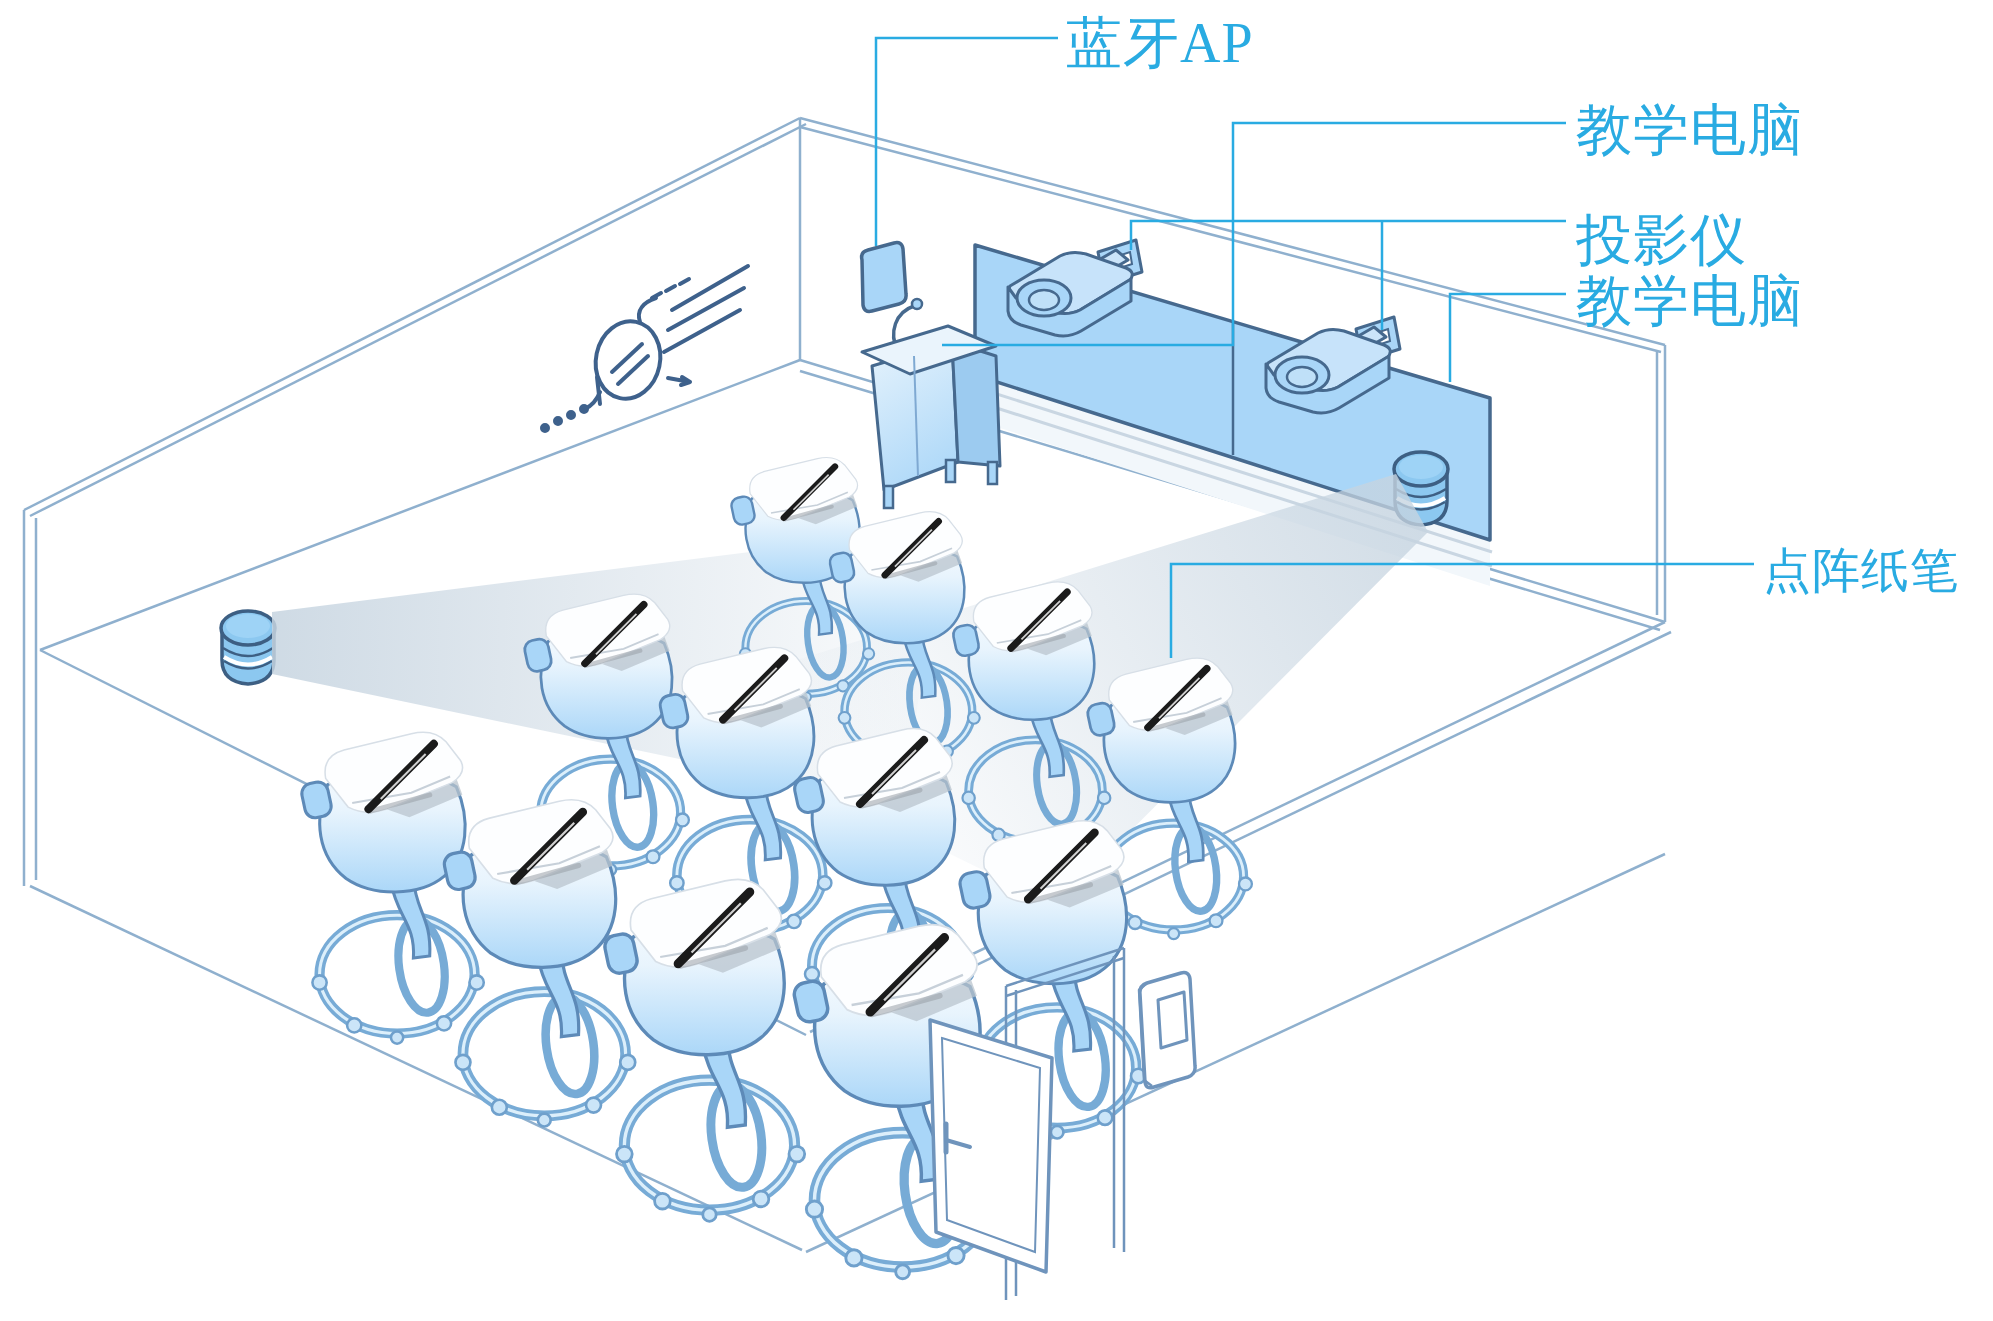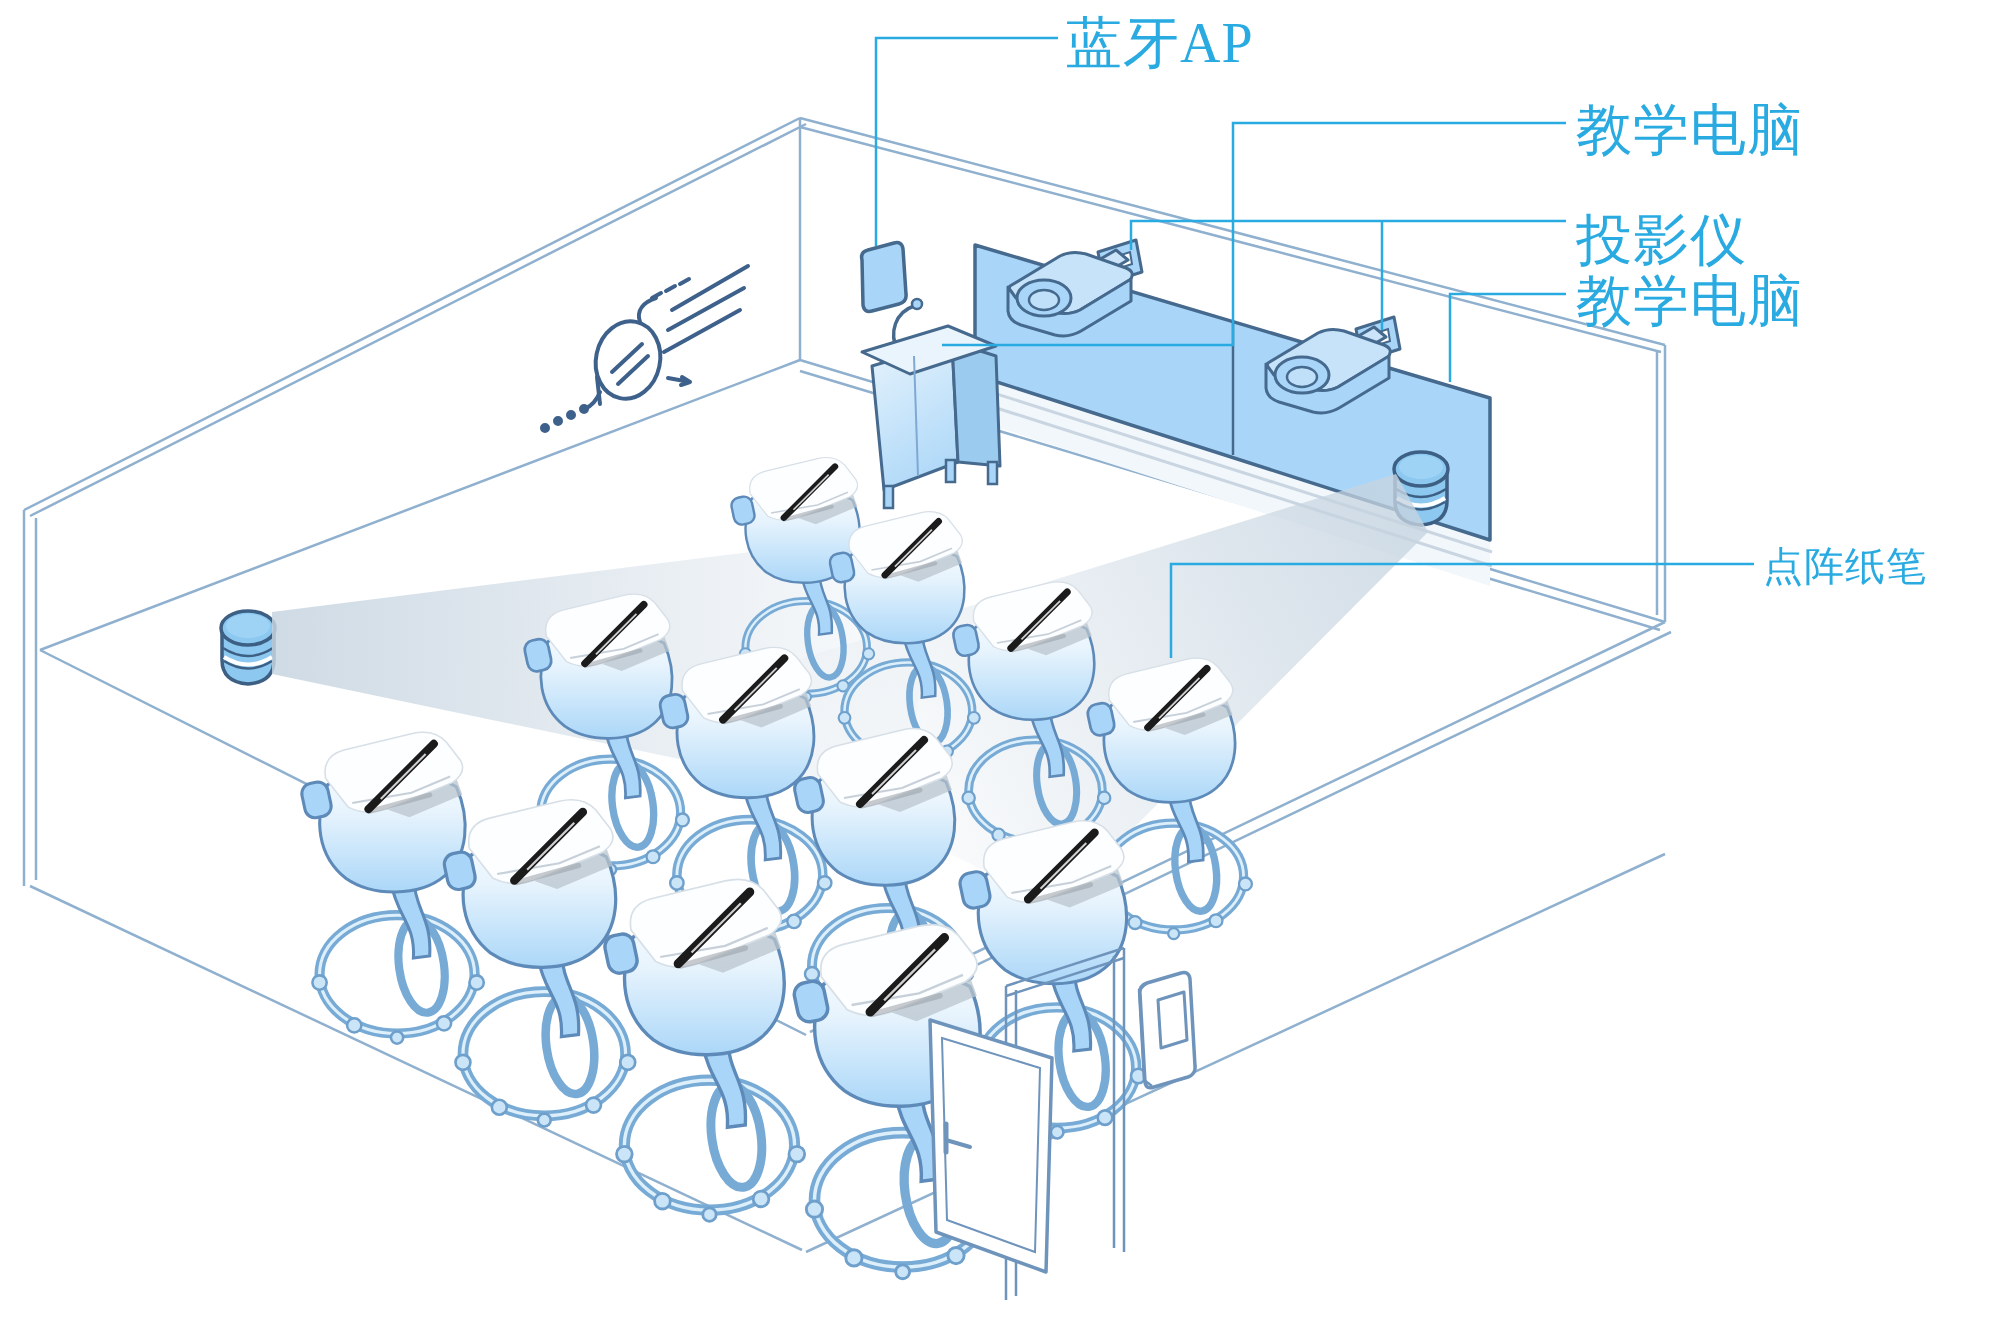--- a/index.html
+++ b/index.html
@@ -1,21 +1,21 @@
 <!DOCTYPE html>
 <html><head>
 <meta charset="utf-8">
 <style>
   html,body{margin:0;padding:0;background:#ffffff;}
   body{width:1993px;height:1321px;position:relative;overflow:hidden;
        font-family:"Liberation Serif", serif;}
   #scene{position:absolute;left:0;top:0;width:1993px;height:1321px;}
   .label{position:absolute;color:#29ABE2;font-size:56px;line-height:1.1;
          letter-spacing:1px;white-space:nowrap;font-family:"Liberation Serif",serif;}
-  .label.small{font-size:40px;}
+  .label.small{font-size:48px;}
 </style>
 </head>
 <body>
 
 <svg id="scene" viewBox="0 0 1993 1321">
   <defs>
     <linearGradient id="gChair" x1="0" y1="-60" x2="0" y2="90" gradientUnits="userSpaceOnUse">
       <stop offset="0" stop-color="#FFFFFF"></stop>
       <stop offset="0.45" stop-color="#E8F4FD"></stop>
       <stop offset="1" stop-color="#A9D6F8"></stop>

